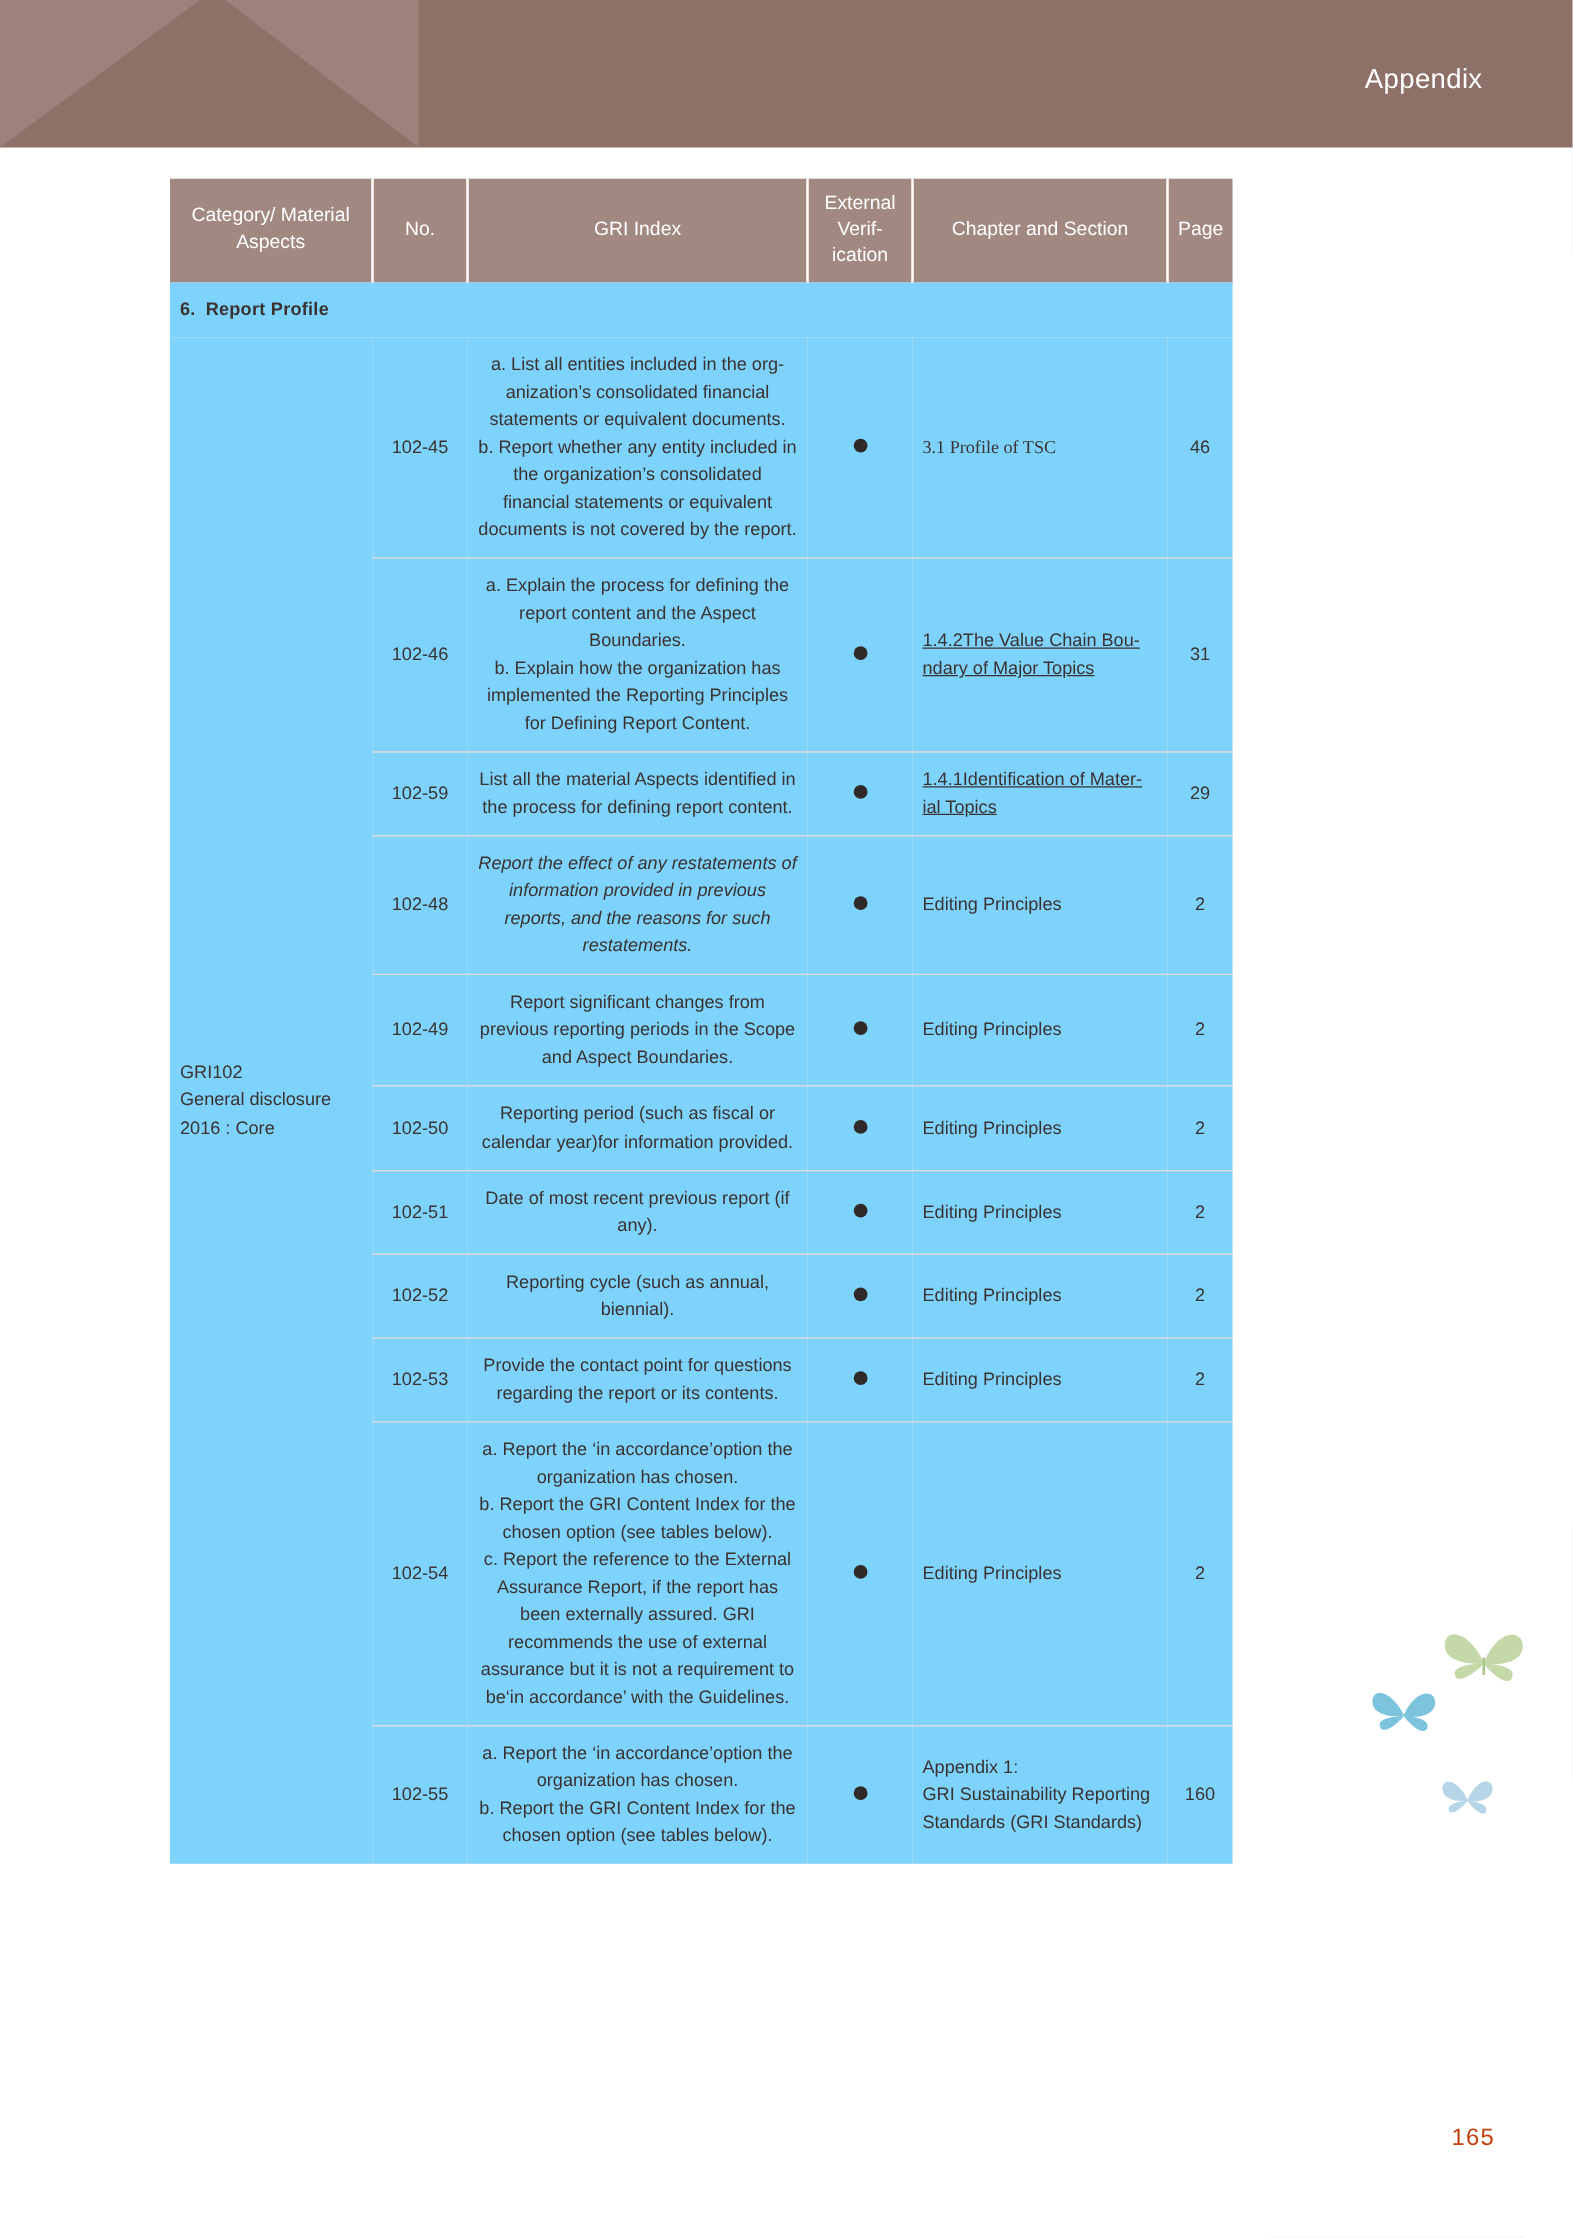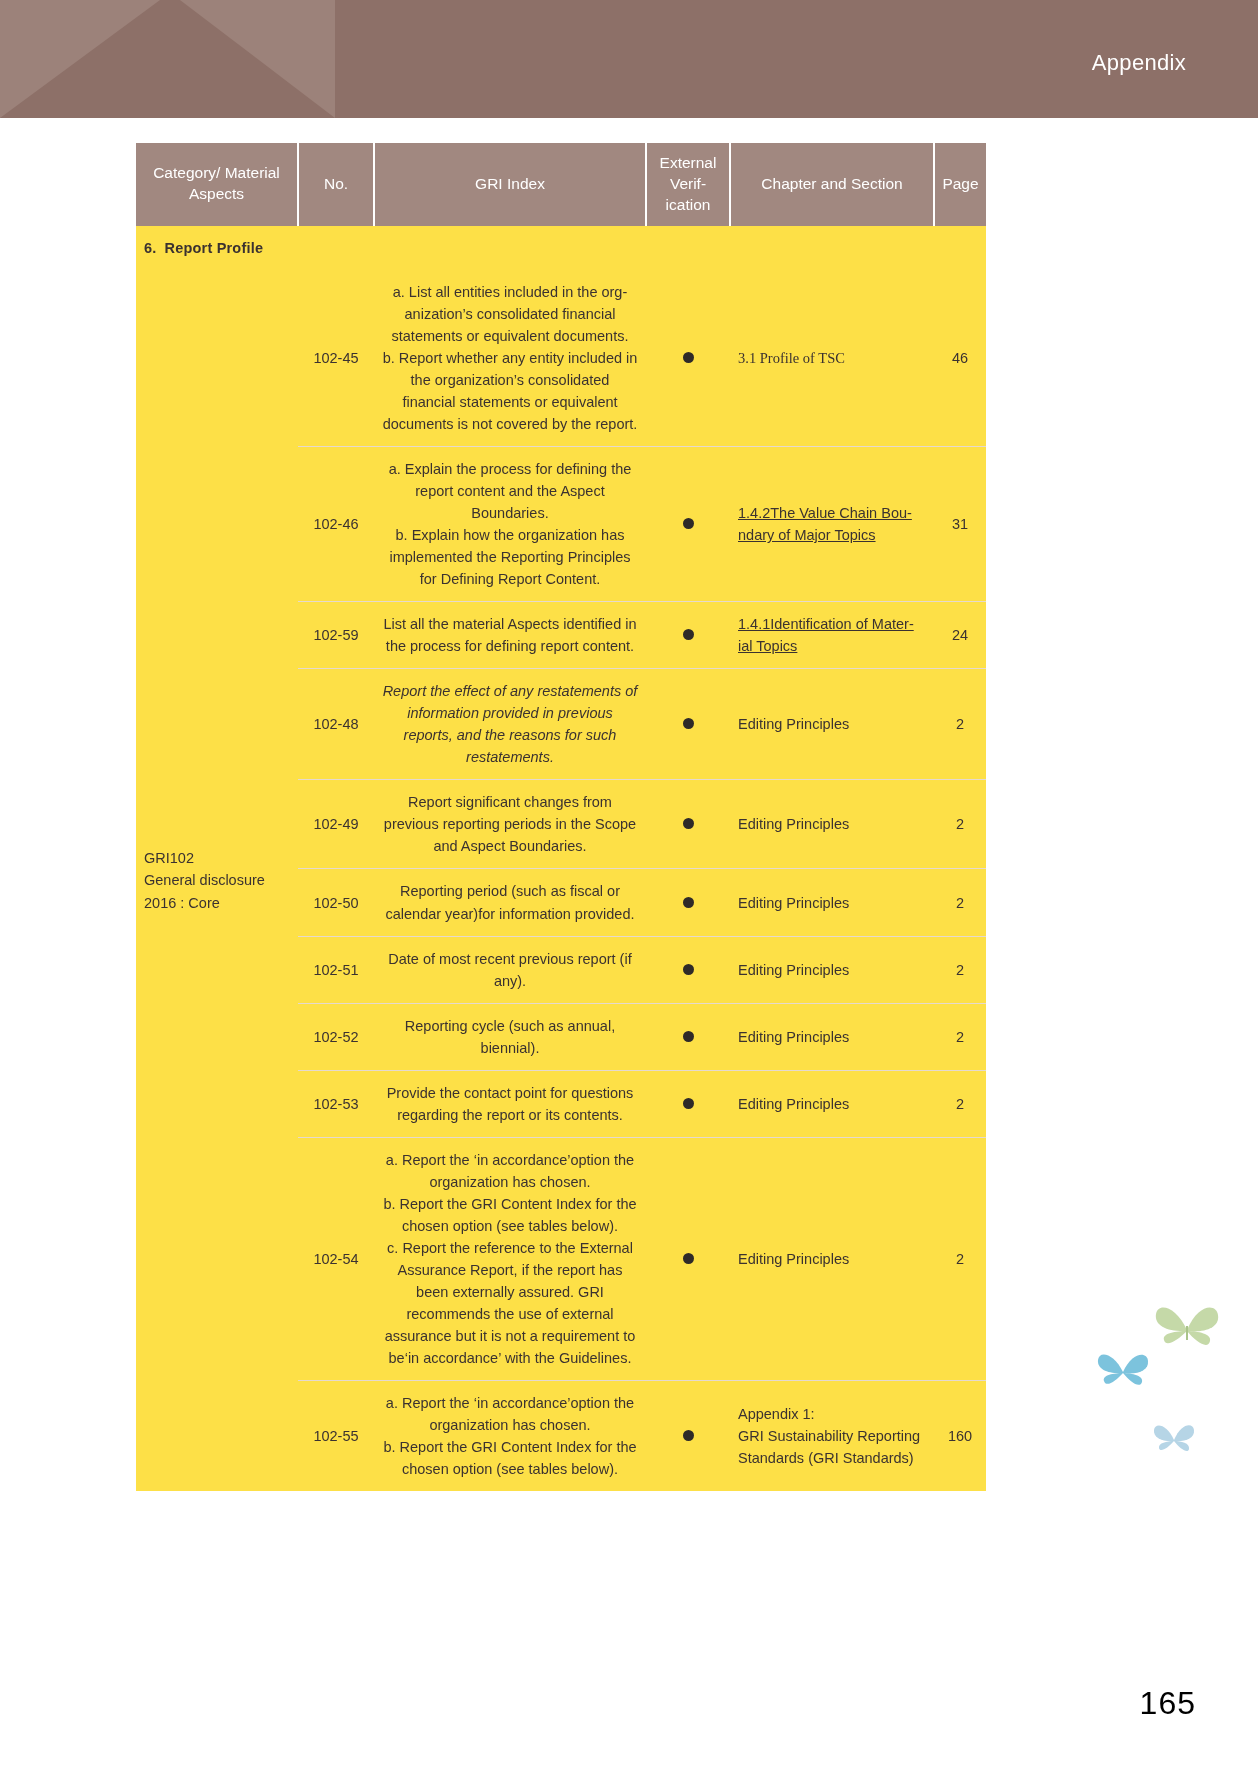--- a/index.html
+++ b/index.html
@@ -66,21 +66,21 @@
   table.gri thead th:last-child { border-right: none; }
 
   col.c-cat  { width: 162px; }
   col.c-no   { width: 76px;  }
   col.c-gri  { width: 272px; }
   col.c-ext  { width: 84px;  }
   col.c-chap { width: 204px; }
   col.c-page { width: 52px;  }
 
   table.gri td {
-    background: #fde047;
+    background: #7dd3fc;
     vertical-align: middle;
     font-size: 14.5px;
     line-height: 1.52;
     color: #3b3230;
     padding: 11px 8px;
   }
   .sep td { border-top: 1px solid #e5d9d0; }
 
   td.cat {
     vertical-align: middle;
@@ -121,22 +121,22 @@
   }
   .bfly { position:absolute; }
   .bfly.green { right: 18px; top: 0px; }
   .bfly.blue  { right: 88px; top: 48px; }
   .bfly.pale  { right: 42px; top: 120px; }
 
   
   .pageno {
     position:absolute;
     right: 62px; bottom: 68px;
-    font-size: 32px;
-    color:#000000;
+    font-size: 19px;
+    color:#c2410c;
     letter-spacing: 1px;
   }
 </style>
 </head>
 <body>
 
 <div class="banner">
   <div class="tri-left"></div>
   <div class="tri-slash"></div>
   <div class="banner-title">Appendix</div>
@@ -186,21 +186,21 @@
 b. Explain how the organization has implemented the Reporting Principles for Defining Report Content.</td>
           <td class="ext"><span class="dot"></span></td>
           <td class="chap just" style="white-space: pre-line;">1.4.2The Value Chain Bou-ndary of Major Topics</td>
           <td class="page">31</td>
         </tr>
         <tr class="sep">
           <td class="no">102-59</td>
           <td class="gri" style="white-space: pre-line;">List all the material Aspects identified in the process for defining report content.</td>
           <td class="ext"><span class="dot"></span></td>
           <td class="chap just" style="white-space: pre-line;">1.4.1Identification of Mater-ial Topics</td>
-          <td class="page">24</td>
+          <td class="page">29</td>
         </tr>
         <tr class="sep">
           <td class="no">102-48</td>
           <td class="gri" style="white-space: pre-line; font-style: italic;">Report the effect of any restatements of information provided in previous reports, and the reasons for such restatements.</td>
           <td class="ext"><span class="dot"></span></td>
           <td class="chap" style="white-space: pre-line;">Editing Principles</td>
           <td class="page">2</td>
         </tr>
         <tr class="sep">
           <td class="no">102-49</td>

